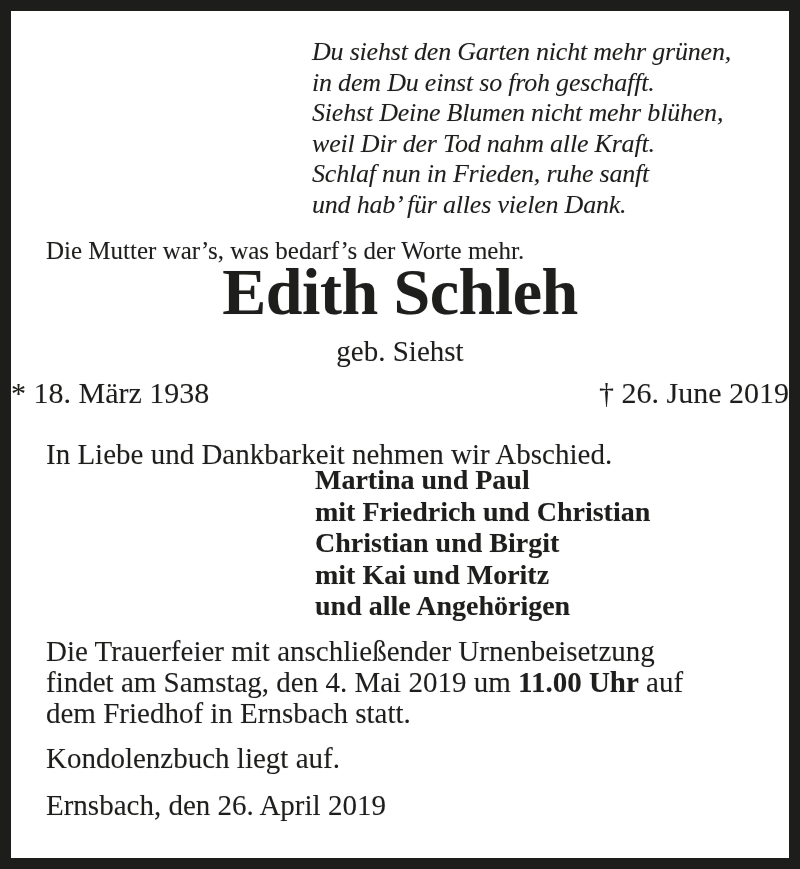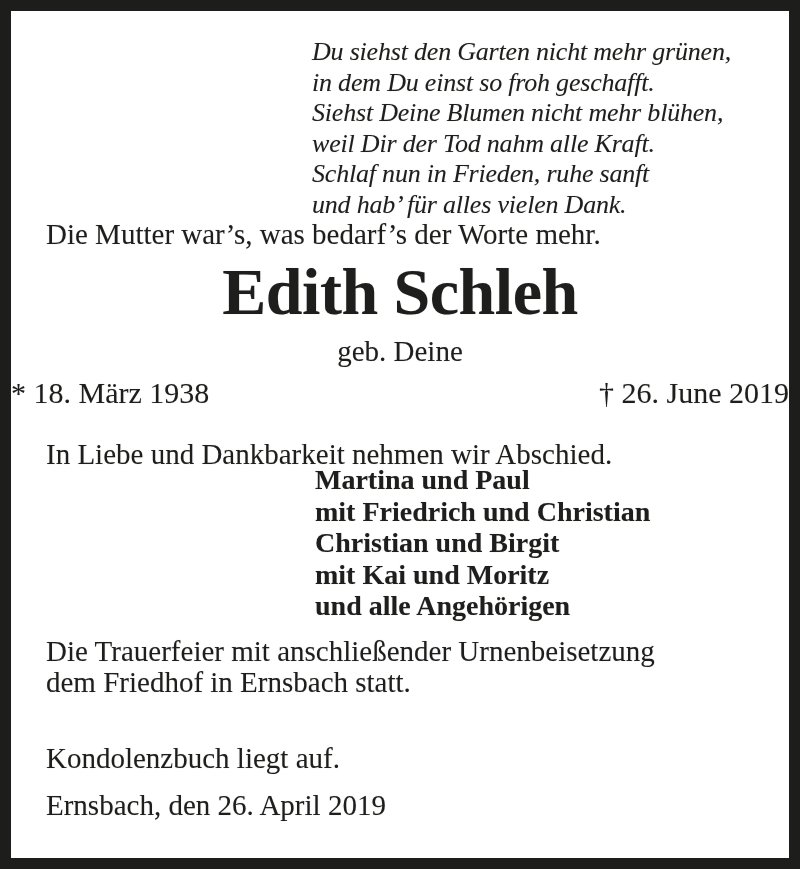--- a/index.html
+++ b/index.html
@@ -25,22 +25,22 @@
   }
   .block { position: absolute; white-space: nowrap; }
 
   .poem {
     top: 26px; left: 301px;
     font-style: italic;
     font-size: 26px; line-height: 30.5px;
     letter-spacing: -0.2px;
   }
   .opening {
-    top: 207px; left: 35px;
-    font-size: 29px; line-height: 33px;
+    top: 223px; left: 35px;
+    font-size: 25px; line-height: 33px;
   }
   .name {
     top: 246px; left: 0; width: 100%;
     text-align: center;
     font-size: 66px; line-height: 70px;
     font-weight: 700;
     letter-spacing: -0.5px;
   }
   .maiden {
     top: 324px; left: 0; width: 100%;
@@ -86,39 +86,40 @@
     <div>Siehst Deine Blumen nicht mehr blühen,</div>
     <div>weil Dir der Tod nahm alle Kraft.</div>
     <div>Schlaf nun in Frieden, ruhe sanft</div>
     <div>und hab’ für alles vielen Dank.</div>
   </div>
 
   <div class="block opening">Die Mutter war’s, was bedarf’s der Worte mehr.</div>
 
   <h1 class="block name">Edith Schleh</h1>
 
-  <div class="block maiden">geb. Deine</div>
+  <div class="block maiden">geb. Siehst</div>
 
   <div class="block dates">
     <span>* 18. März 1938</span>
     <span>† 26. June 2019</span>
   </div>
 
   <div class="block farewell">In Liebe und Dankbarkeit nehmen wir Abschied.</div>
 
   <div class="block mourners">
     <div>Martina und Paul</div>
     <div>mit Friedrich und Christian</div>
     <div>Christian und Birgit</div>
     <div>mit Kai und Moritz</div>
     <div>und alle Angehörigen</div>
   </div>
 
   <div class="block funeral">
     <div>Die Trauerfeier mit anschließender Urnenbeisetzung</div>
+    <div><span>findet am Samstag, den 4. Mai 2019 um </span><b>11.00 Uhr</b><span> auf</span></div>
     <div>dem Friedhof in Ernsbach statt.</div>
   </div>
 
   <div class="block condolence">Kondolenzbuch liegt auf.</div>
 
   <div class="block place-date">Ernsbach, den 26. April 2019</div>
 
 </div>
 
 </body></html>

